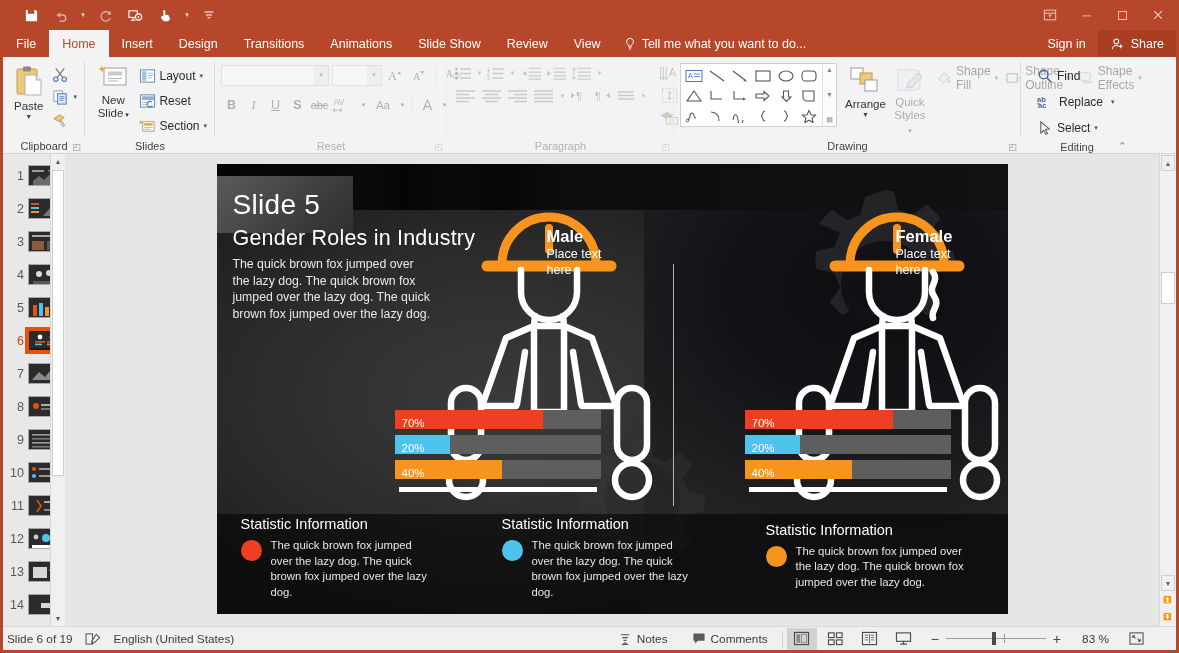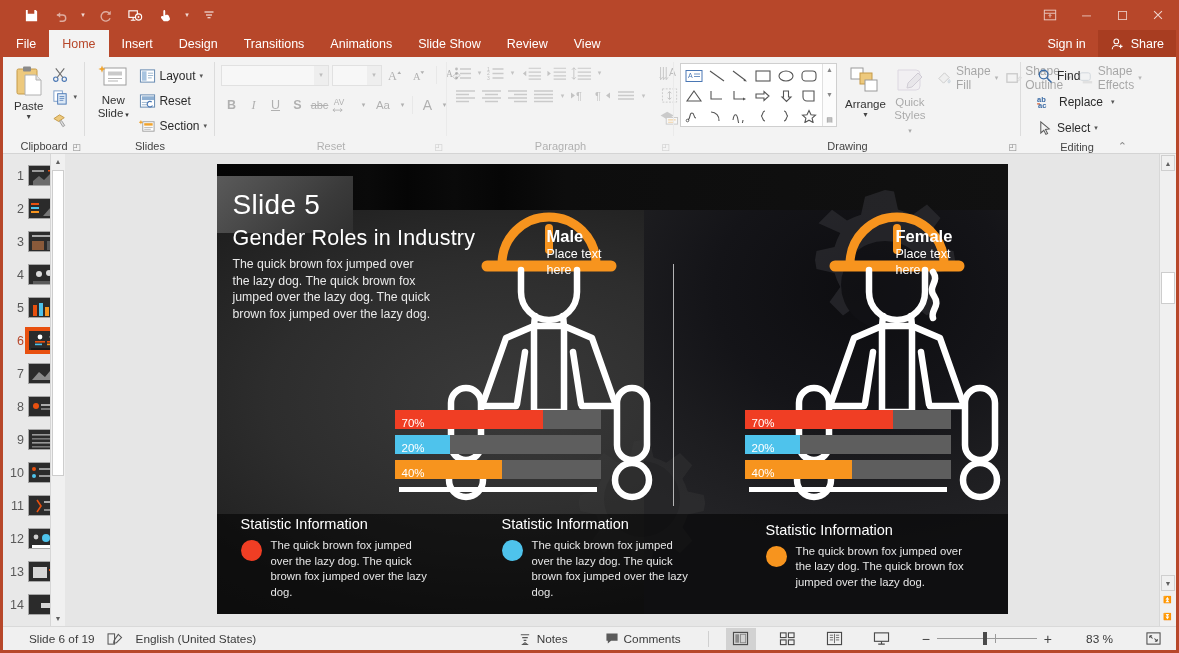--- a/index.html
+++ b/index.html
@@ -132,22 +132,22 @@
   .statsband{ position:absolute; left:0; right:0; bottom:0; height:100px; background:rgba(0,0,0,.55);}
   .statblock{ position:absolute; }
   .statblock .st{ color:#fff; font-size:14.5px; margin-bottom:6px;}
   .statrow{ display:flex; gap:9px;}
   .dot{ width:21px; height:21px; border-radius:50%; flex:0 0 21px; margin-top:2px;}
   .statblock .sd{ color:#e6e6e6; font-size:11.3px; line-height:15.4px;}
 
   
   .statusbar{ height:24px; background:#f0f0f0; display:flex; align-items:center; flex:0 0 24px;
               border-top:1px solid #d9d9d9; font-size:11.8px; color:#3b3b3b;}
-  .sb-left{ display:flex; align-items:center; gap:12px; padding-left:26px;text-align:center;}
-  .sb-right{ margin-left:auto; display:flex; align-items:center; gap:17px; padding-right:8px;}
+  .sb-left{ display:flex; align-items:center; gap:12px; padding-left:4px;text-align:center;}
+  .sb-right{ margin-left:auto; display:flex; align-items:center; gap:4px; padding-right:25px;}
   .sb-item{ display:flex; align-items:center; gap:5px; padding:0 10px; height:22px;}
   .viewbtn{ width:30px; height:22px; display:flex; align-items:center; justify-content:center; color:#444;}
   .viewbtn.active{ background:#d2d2d2;}
   .zoomwrap{ display:flex; align-items:center; gap:7px; padding:0 8px;}
   .zoomline{ width:100px; height:1px; background:#9a9a9a; position:relative;}
   .zhandle{ position:absolute; left:46px; top:-6px; width:4px; height:13px; background:#4a4a4a;}
   .ztick{ position:absolute; left:58px; top:-4px; width:1px; height:9px; background:#9a9a9a;}
   .sbsep{ width:1px; height:16px; background:#d0d0d0;}
   svg{ display:block; }
 </style>
@@ -225,20 +225,29 @@
   <div class="tabstrip">
     <div class="tab file">File</div>
     <div class="tab active">Home</div>
     <div class="tab">Insert</div>
     <div class="tab">Design</div>
     <div class="tab">Transitions</div>
     <div class="tab">Animations</div>
     <div class="tab">Slide Show</div>
     <div class="tab">Review</div>
     <div class="tab">View</div>
+    <div class="tellme">
+      <span class="bulb">
+        <svg width="12" height="14" viewBox="0 0 14 16">
+            <path d="M7 1.4a4 4 0 00-2.4 7.2c.4.3.6.8.6 1.3v.6h3.6v-.6c0-.5.2-1 .6-1.3A4 4 0 007 1.4z" fill="none" stroke="#fff" stroke-width="1.1"></path>
+            <path d="M5.5 12.4h3M6 14h2" stroke="#fff" stroke-width="1.1"></path>
+          </svg>
+      </span>
+      <span>Tell me what you want to do...</span>
+    </div>
     <div class="signin">
       <div class="si">Sign in</div>
       <div class="share">
         <span>
           <svg width="15" height="14" viewBox="0 0 16 16">
               <circle cx="6.6" cy="5" r="2.7" fill="none" stroke="#fff" stroke-width="1.2"></circle>
               <path d="M2 14c0-2.6 2-4.3 4.6-4.3 1 0 1.9.25 2.6.7" fill="none" stroke="#fff" stroke-width="1.2"></path>
               <path d="M11.6 8.6v4.2M9.5 10.7h4.2" stroke="#fff" stroke-width="1.3"></path>
             </svg>
         </span>

